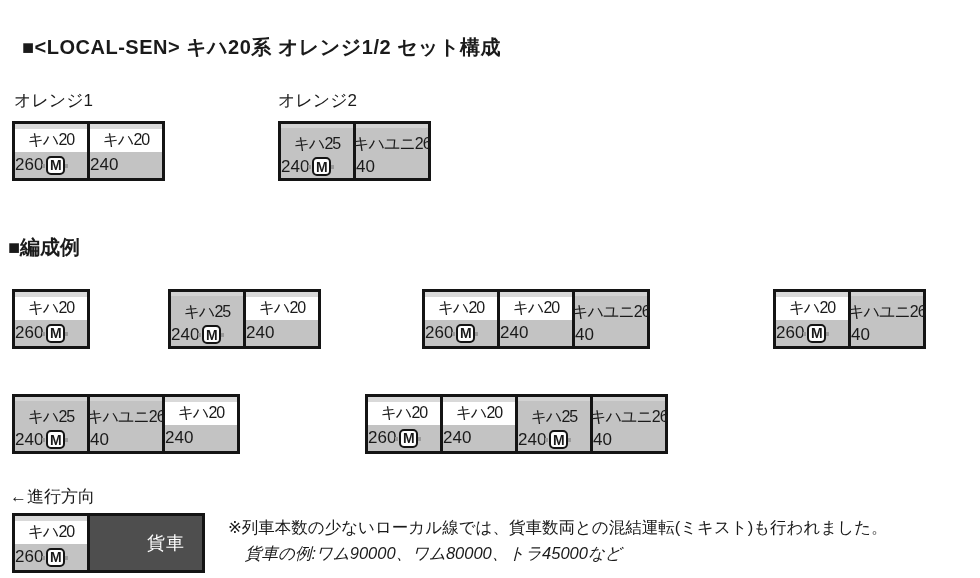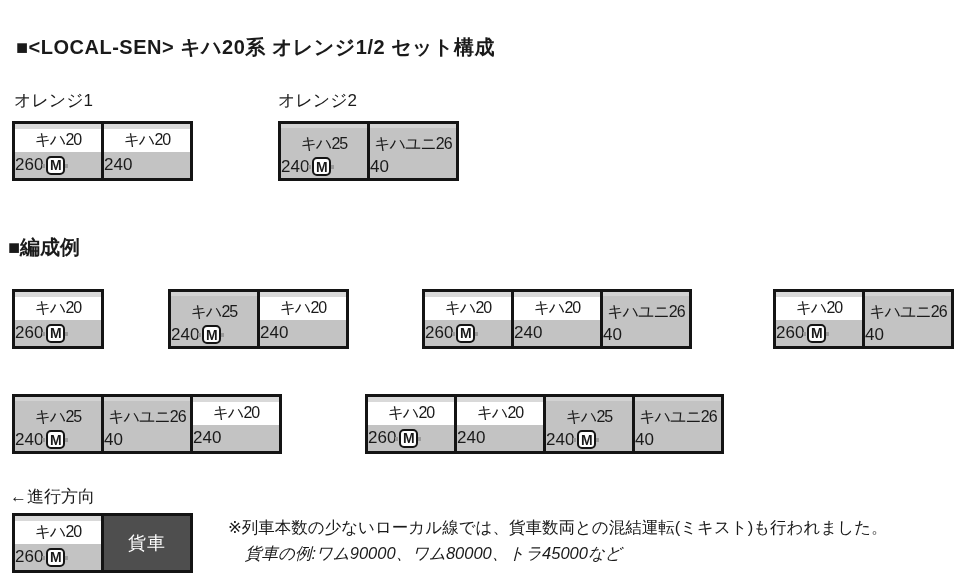--- a/index.html
+++ b/index.html
@@ -11,37 +11,37 @@
     --text:#1a1a1a;
   }
   html,body{margin:0;padding:0;}
   body{
     font-family:"Liberation Sans","DejaVu Sans",sans-serif;
     color:var(--text);
     background:#ffffff;
   }
   .page{position:relative;width:980px;height:578px;background:#ffffff;overflow:hidden;}
   .title{
-    position:absolute;left:16px;top:34px;
+    position:absolute;left:22px;top:34px;
     font-size:20px;font-weight:bold;letter-spacing:0.5px;white-space:nowrap;text-align:center;
   }
   .heading{
     position:absolute;left:8px;top:234px;
     font-size:20px;font-weight:bold;white-space:nowrap;
   }
   .set-label{position:absolute;font-size:17px;white-space:nowrap;}
   .dir-label{position:absolute;left:10px;top:485px;font-size:17px;white-space:nowrap;text-align:right;}
   .block{
     position:absolute;
     display:flex;gap:3px;
     border:3px solid var(--border);
     background:var(--border);
   }
   .car{
-    width:86px;height:54px;
+    width:72px;height:54px;
     display:flex;flex-direction:column;
     background:var(--car-gray);
   }
   .car .roof{height:5px;}
   .car.white .roof{background:var(--roof-light);}
   .car.gray  .roof{background:var(--roof-gray);}
   .car .name{
     flex:1;display:flex;align-items:center;justify-content:center;
     font-size:16px;letter-spacing:-1px;white-space:nowrap;
   }
@@ -60,20 +60,21 @@
     position:relative;box-sizing:border-box;
   }
   .mbadge::before,.mbadge::after{
     content:"";position:absolute;top:6px;width:3px;height:4px;background:#9a9a9a;
   }
   .mbadge::before{left:-6px;}
   .mbadge::after{right:-5px;}
   .car.dark{
     flex-direction:row;align-items:center;justify-content:center;
     background:var(--freight-dark);
+    padding-left:40px;
   }
   .car.dark .freight-label{color:#ffffff;font-size:18px;letter-spacing:1px;}
   .notes{position:absolute;left:228px;top:514px;font-size:16.5px;line-height:26px;white-space:nowrap;}
   .notes .note2{margin-left:17px;font-style:italic;}
 </style>
 </head>
 <body>
 
 <div class="page">
 

